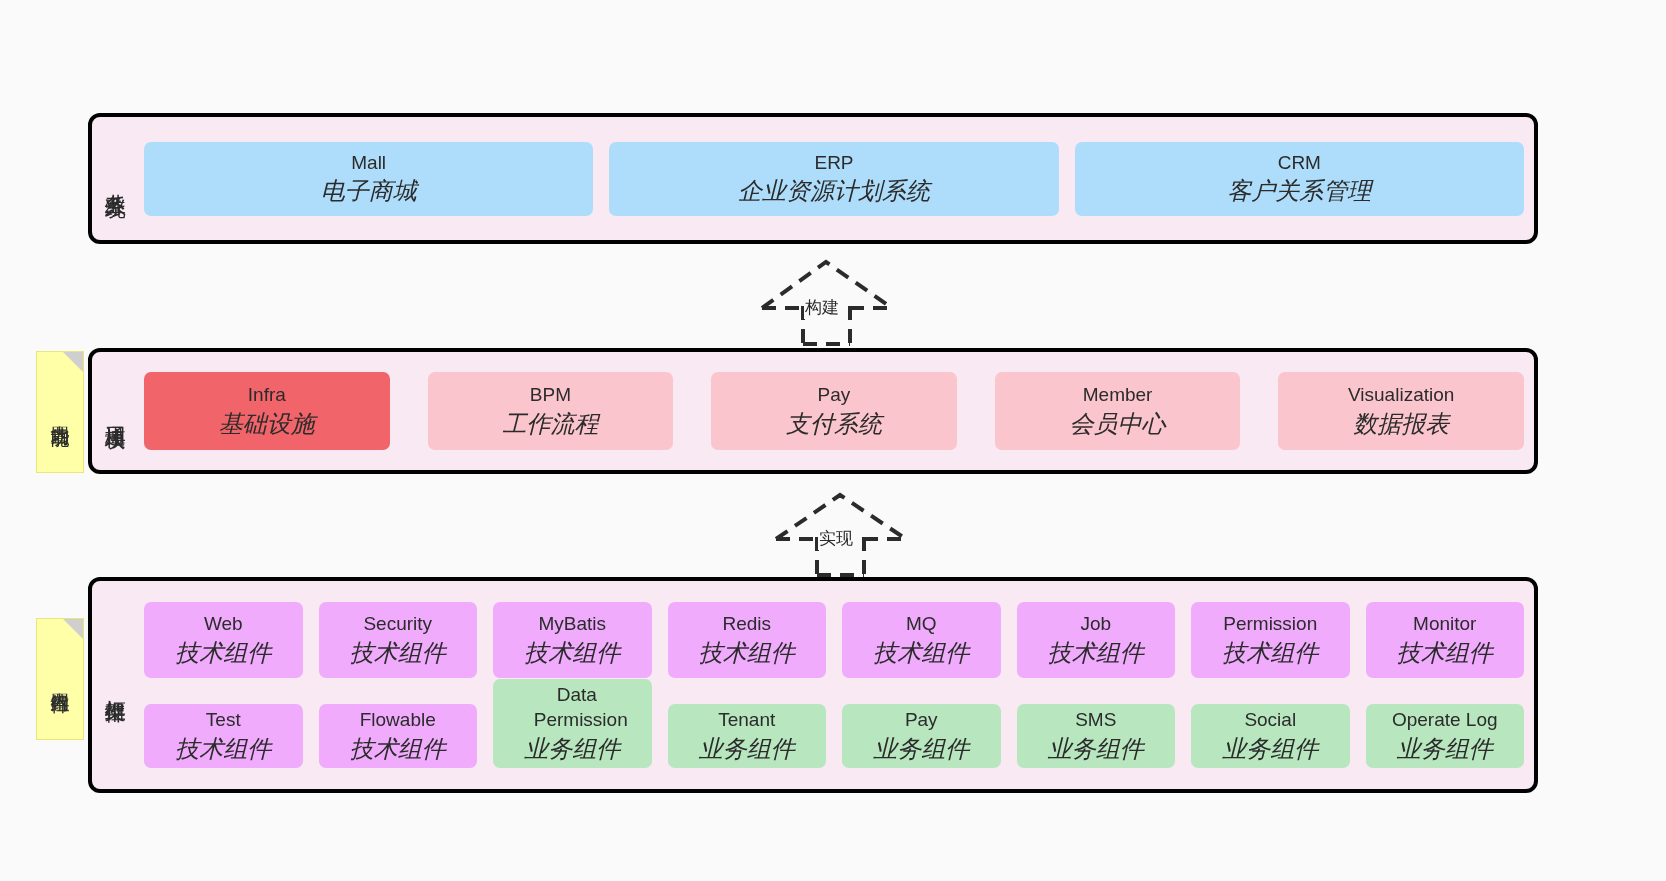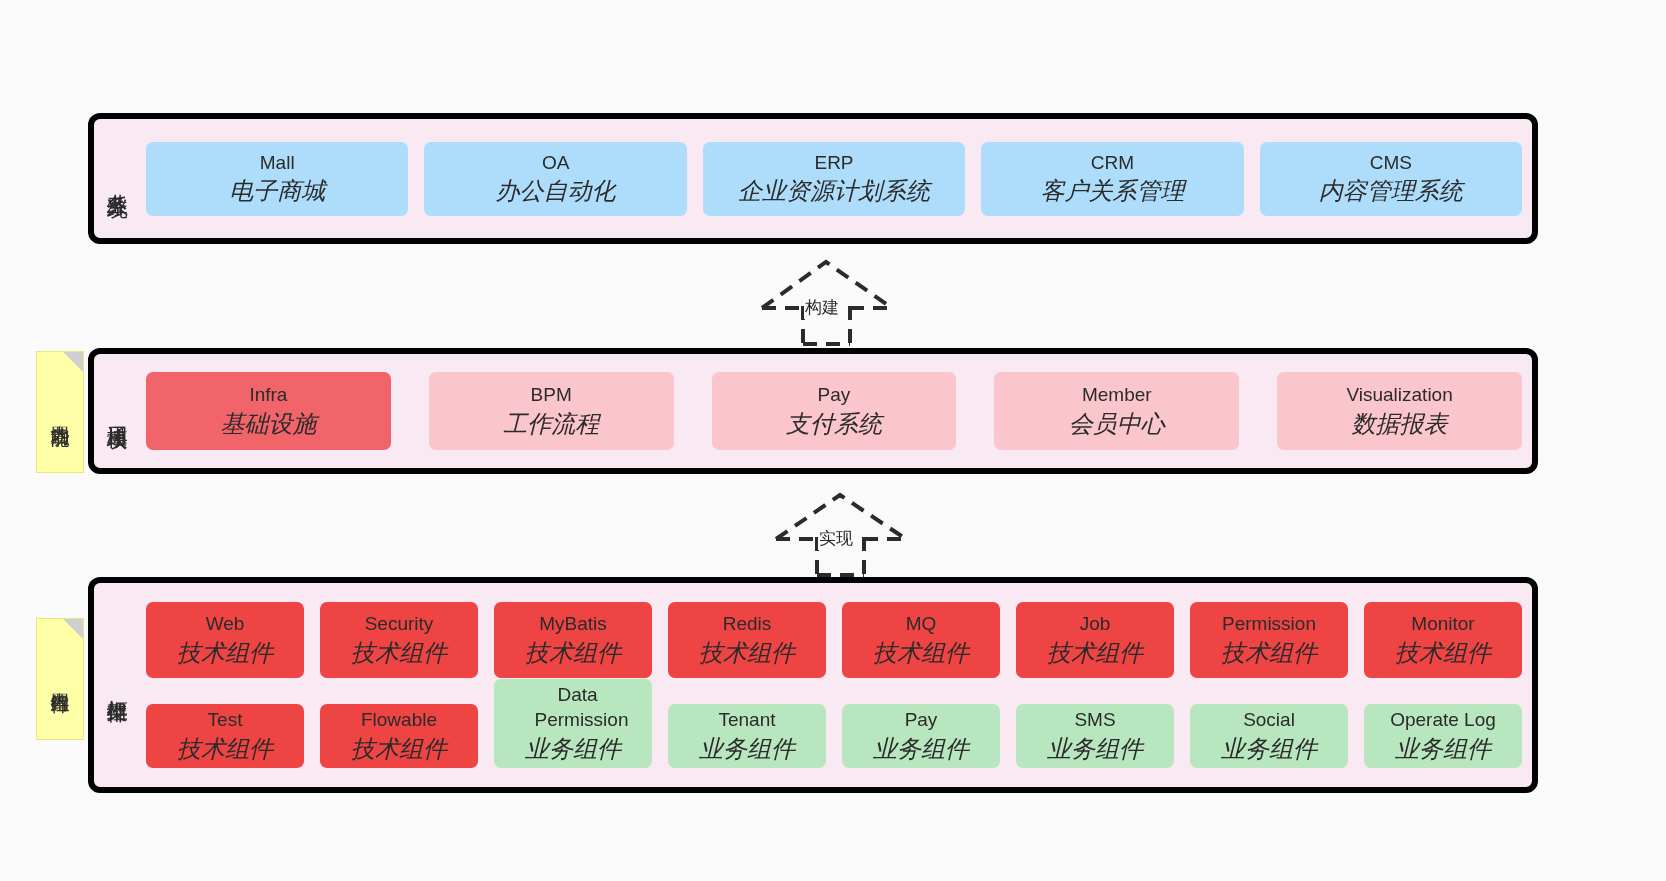--- a/index.html
+++ b/index.html
@@ -10,21 +10,21 @@
     color:#333333;
     overflow:hidden;
     position:relative;
   }
   #stage{position:absolute;left:0;top:0;width:1666px;height:881px;}
 
   
   .layer{
     position:absolute;
     background:#f8e9f3;
-    border:6px solid #000000;
+    border:4px solid #000000;
     border-radius:12px;
     box-sizing:border-box;
     display:flex;
     align-items:stretch;
   }
   .layer-title{
     width:46px;
     flex:0 0 46px;
     display:flex;
     align-items:center;
@@ -63,21 +63,21 @@
     box-sizing:border-box;
     padding:4px 6px;
   }
   .cell .en{font-size:19px;color:#2b2b2b;}
   .cell .cn{font-size:24px;color:#2b2b2b;font-style:italic;}
 
   
   .c-blue       {background:#aeddfb;}
   .c-red        {background:#f0646a;}
   .c-pink       {background:#fbc5cd;margin-left:22px;}
-  .c-green      {background:#ef4444;}
+  .c-green      {background:#f0abfc;}
   .c-greenlight {background:#b7e6bf;}
 
   
   .note{
     position:absolute;
     background:#ffffa8;
     border:1px solid #e8e87a;
     box-sizing:border-box;
     display:flex;
     align-items:center;
@@ -119,34 +119,26 @@
 
   <div class="layer" id="layer-0" style="left:88px;top:113px;width:1450px;height:131px;">
     <div class="layer-title">业务系统</div>
     <div class="layer-body">
       <div class="row" style="height:74px;">
         <div class="cell c-blue">
           <span class="en">Mall</span>
           <span class="cn">电子商城</span>
         </div>
         <div class="cell c-blue">
-          <span class="en">OA</span>
-          <span class="cn">办公自动化</span>
-        </div>
-        <div class="cell c-blue">
           <span class="en">ERP</span>
           <span class="cn">企业资源计划系统</span>
         </div>
         <div class="cell c-blue">
           <span class="en">CRM</span>
           <span class="cn">客户关系管理</span>
-        </div>
-        <div class="cell c-blue">
-          <span class="en">CMS</span>
-          <span class="cn">内容管理系统</span>
         </div>
       </div>
     </div>
   </div>
 
   <div class="arrow" style="left:758px;top:258px;width:140px;height:90px;">
     <svg width="140" height="90" viewBox="0 0 140 90">
       <polyline points="4,50 68,4 134,50" fill="none" stroke="#2b2b2b" stroke-width="4" stroke-dasharray="14,9" stroke-linecap="butt"></polyline>
       <line x1="4" y1="50" x2="45" y2="50" stroke="#2b2b2b" stroke-width="4" stroke-dasharray="14,9"></line>
       <line x1="92" y1="50" x2="134" y2="50" stroke="#2b2b2b" stroke-width="4" stroke-dasharray="14,9"></line>

